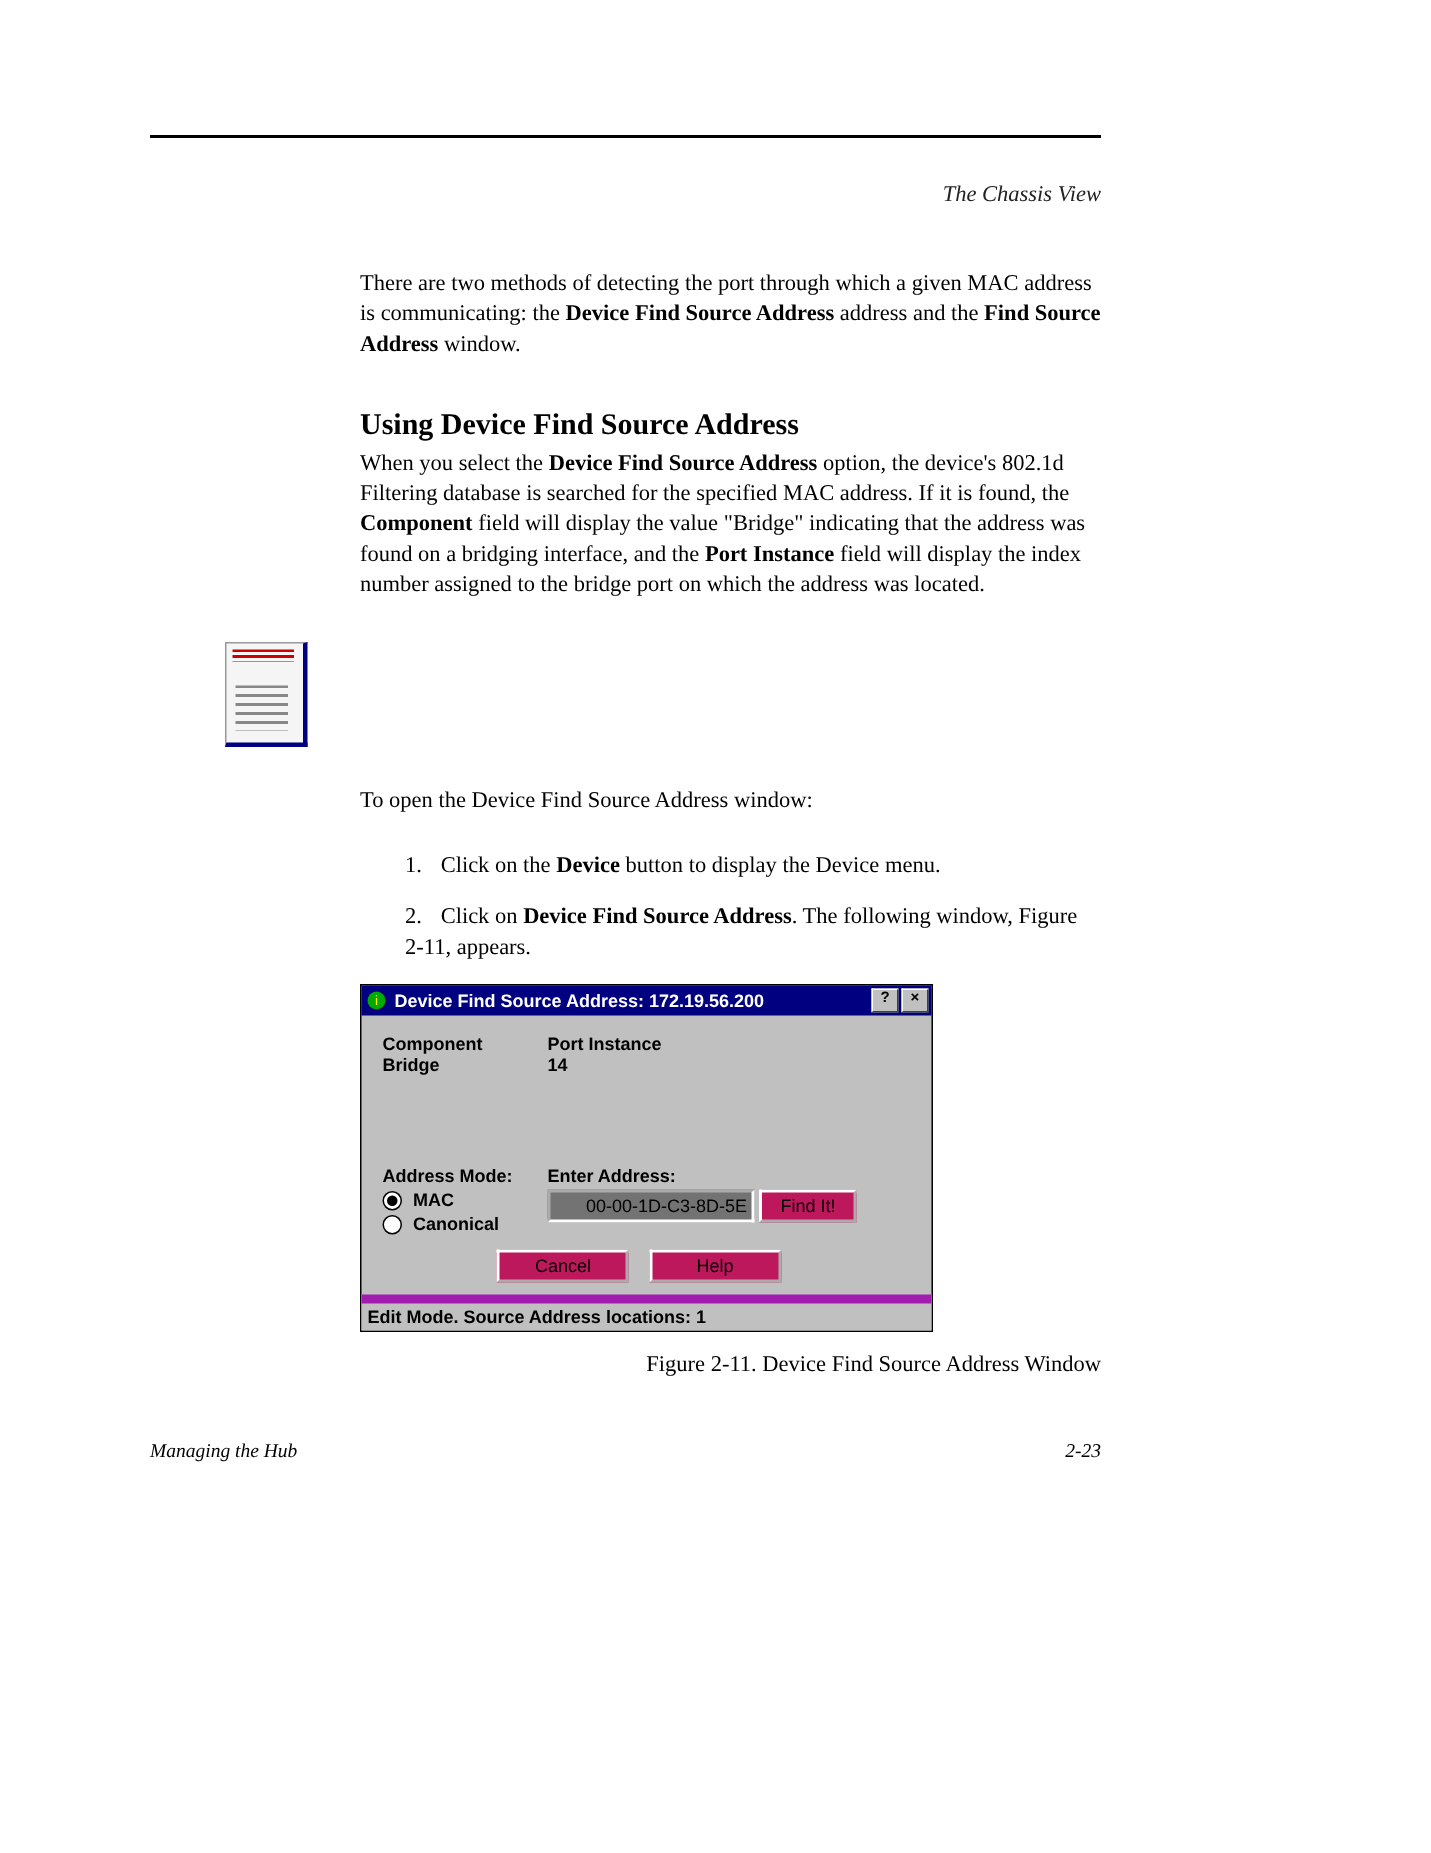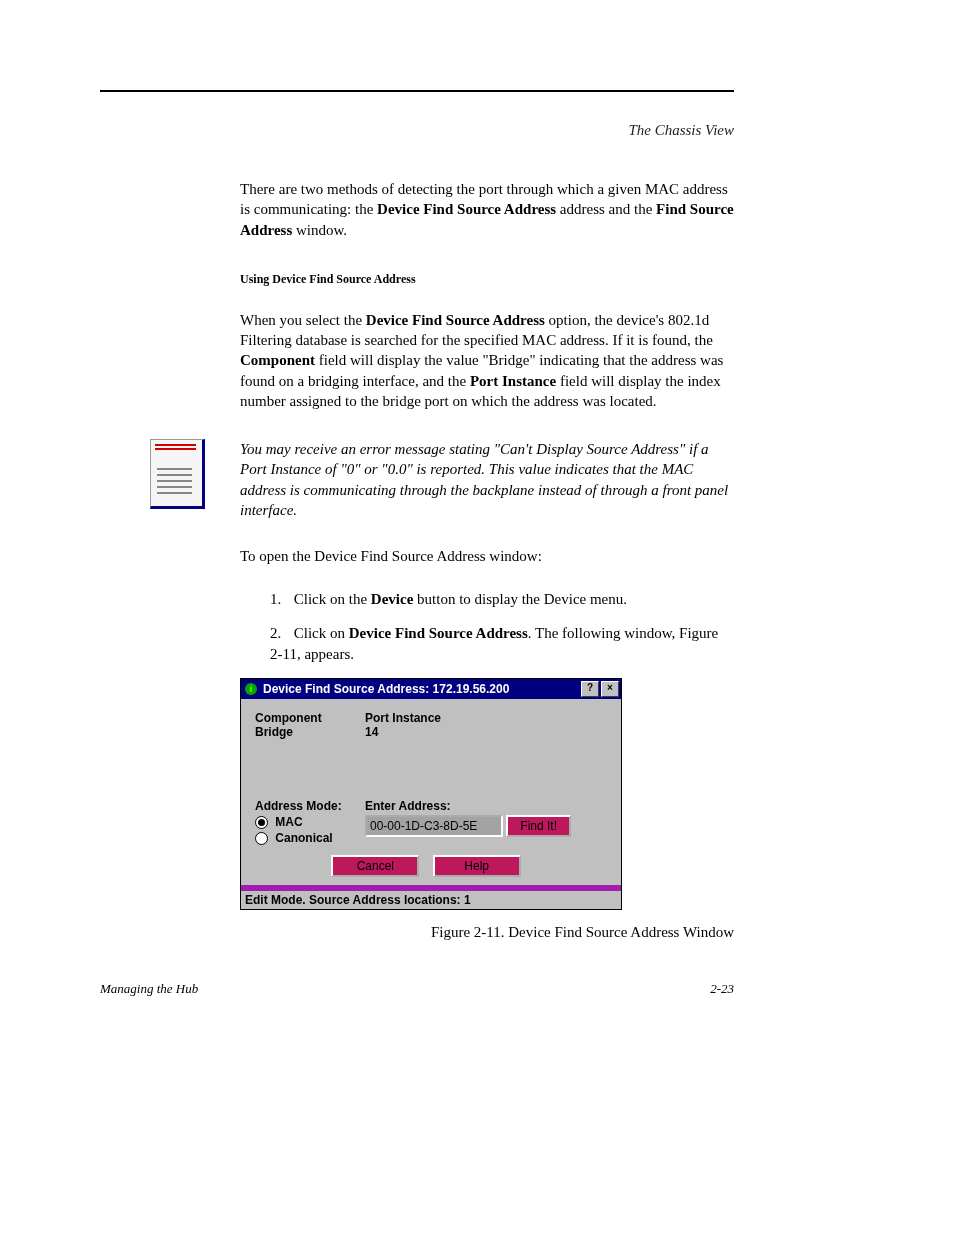--- a/index.html
+++ b/index.html
@@ -31,23 +31,23 @@
   .body-block {
     margin-left: 140px;
     font-size: 15px;
     line-height: 1.35;
     margin-bottom: 28px;
   }
   .body-block strong { font-weight: bold; }
   .subheading {
     margin-left: 140px;
     font-weight: bold;
-    font-size: 12px;
+    font-size: 20px;
     margin-top: 32px;
-    margin-bottom: 23px;
+    margin-bottom: 4px;
   }
   .note-row {
     display: flex;
     align-items: flex-start;
     margin-bottom: 28px;
     margin-top: 10px;
   }
   .note-icon-wrap {
     width: 140px;
     display: flex;
@@ -181,29 +181,30 @@
     position:relative;
     margin-right:4px;
   }
   .radio-dot.selected::after{
     content:"";
     position:absolute; top:2px; left:2px; right:2px; bottom:2px;
     background:#000; border-radius:50%;
   }
   .sunken-input {
     display:inline-block;
-    background:#a3a3a3;
+    background:#737373;
     border:2px inset #fff;
     padding:1px 3px;
     font-family: "MS Sans Serif", Arial, sans-serif;
     font-size:12px;
     width:128px;
     height:16px;
     line-height:16px;
     vertical-align: middle;
+    text-align: right;
   }
   .btn3d {
     display:inline-block;
     background:#be185d;
     border:2px outset #fff;
     padding:2px 12px;
     font-size:12px;
     vertical-align: middle;
   }
   .btn3d.wide { min-width:60px; text-align:center; }
@@ -247,21 +248,20 @@
   <div class="subheading">Using Device Find Source Address</div>
 
   <div class="body-block">
     <span>When you select the </span><strong>Device Find Source Address</strong><span> option, the device's 802.1d Filtering database is searched for the specified MAC address. If it is found, the </span><strong>Component</strong><span> field will display the value "Bridge" indicating that the address was found on a bridging interface, and the </span><strong>Port Instance</strong><span> field will display the index number assigned to the bridge port on which the address was located.</span>
   </div>
 
   <div class="note-row">
     <div class="note-icon-wrap">
       <div class="note-icon"></div>
     </div>
-    <div class="note-text">You may receive an error message stating "Can't Display Source Address" if a Port Instance of "0" or "0.0" is reported. This value indicates that the MAC address is communicating through the backplane instead of through a front panel interface.</div>
   </div>
 
   <div class="instruction">To open the Device Find Source Address window:</div>
 
   <div class="steps">
     <div class="step">
       <span class="num">1.</span>
       <span>Click on the </span><strong>Device</strong><span> button to display the Device menu.</span>
     </div>
     <div class="step">

